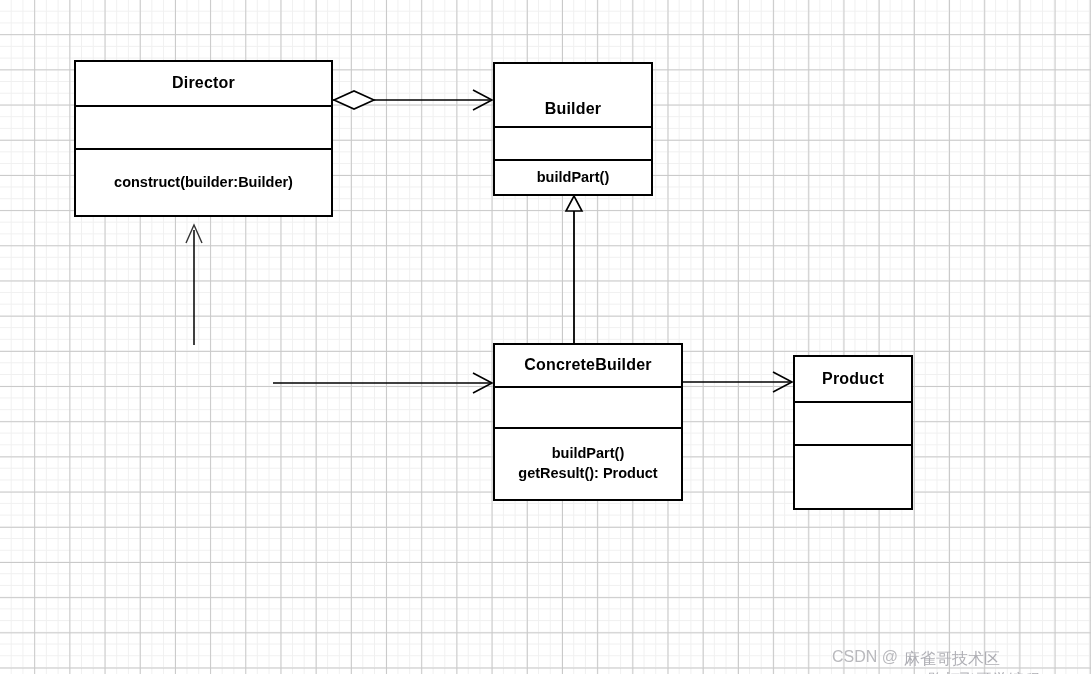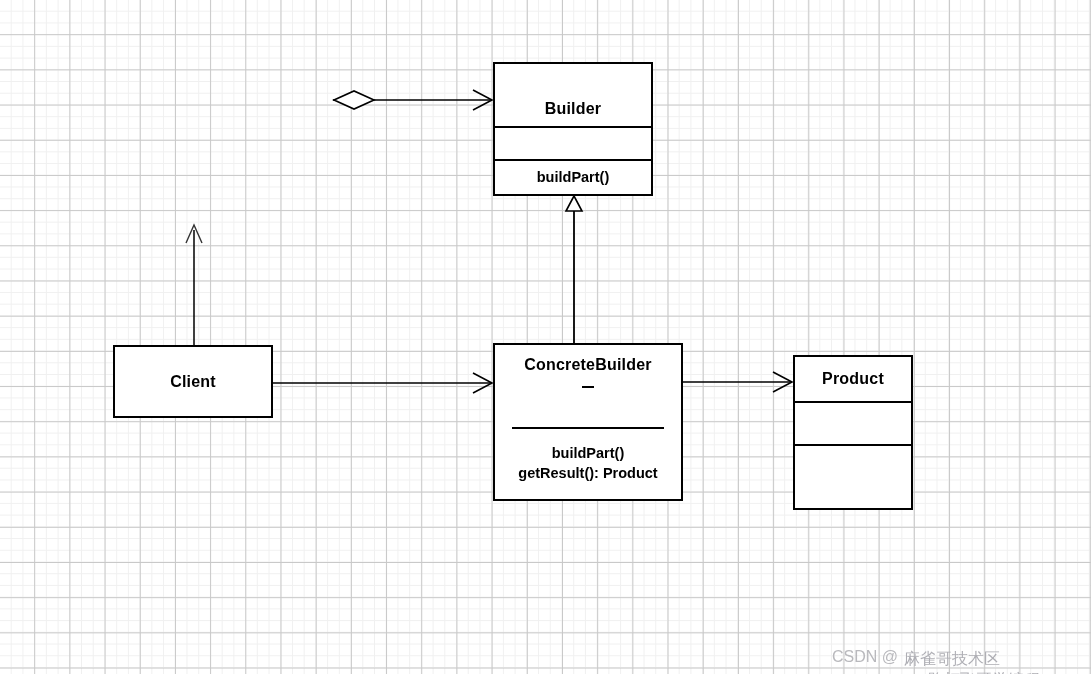--- a/index.html
+++ b/index.html
@@ -105,32 +105,34 @@
       <line x1="273" y1="383" x2="491" y2="383" stroke="#000000" stroke-width="1.6"></line>
       <polyline points="473,373 492,383 473,393" fill="none" stroke="#000000" stroke-width="1.6"></polyline>
     </g>
 
     <g>
       <line x1="683" y1="382" x2="791" y2="382" stroke="#000000" stroke-width="1.6"></line>
       <polyline points="773,372 792,382 773,392" fill="none" stroke="#000000" stroke-width="1.6"></polyline>
     </g>
   </svg>
 
+  <div class="uml-box" style="left:74px; top:60px; width:259px; height:157px;">
+    <div class="uml-compartment cls-name" style="height:44px;">Director</div>
+    <div class="uml-compartment divided cls-members" style="height:44px;"></div>
+    <div class="uml-compartment divided cls-members" style="height:69px;">construct(builder:Builder)</div>
+  </div>
 
   <div class="uml-box" style="left:493px; top:62px; width:160px; height:134px;">
     <div class="uml-compartment cls-name" style="height:44px;margin-top:29px;">Builder</div>
     <div class="uml-compartment divided cls-members" style="height:44px;"></div>
     <div class="uml-compartment divided cls-members" style="height:46px;">buildPart()</div>
   </div>
 
-  <div class="uml-box" style="left:113px; top:345px; width:160px; height:73px;">
-    <div class="uml-compartment cls-name" style="height:73px;">Client</div>
-  </div>
 
-  <div class="uml-box" style="left:493px; top:343px; width:190px; height:158px;align-items:center;">
+  <div class="uml-box" style="left:493px; top:343px; width:190px; height:158px;">
     <div class="uml-compartment cls-name" style="height:42px;">ConcreteBuilder</div>
     <div class="uml-compartment divided cls-members" style="height:42px;"></div>
     <div class="uml-compartment divided cls-members" style="height:74px;">buildPart()
 getResult():  Product</div>
   </div>
 
   <div class="uml-box" style="left:793px; top:355px; width:120px; height:155px;">
     <div class="uml-compartment cls-name" style="height:44px;">Product</div>
     <div class="uml-compartment divided cls-members" style="height:43px;"></div>
     <div class="uml-compartment divided cls-members" style="height:43px;"></div>

